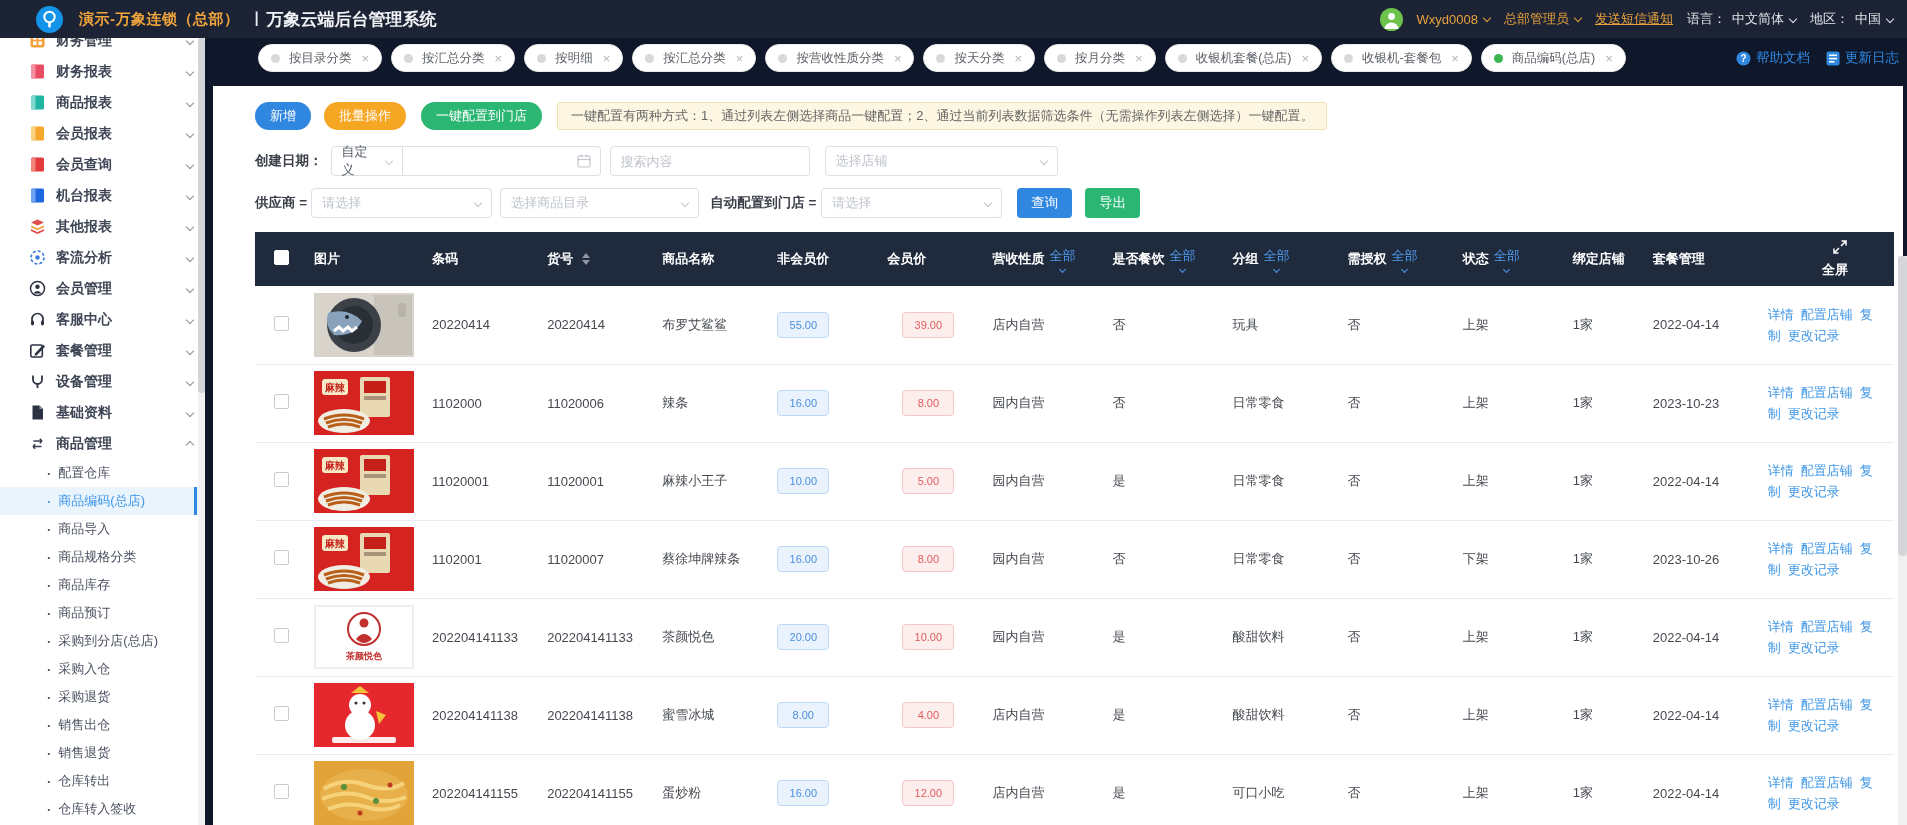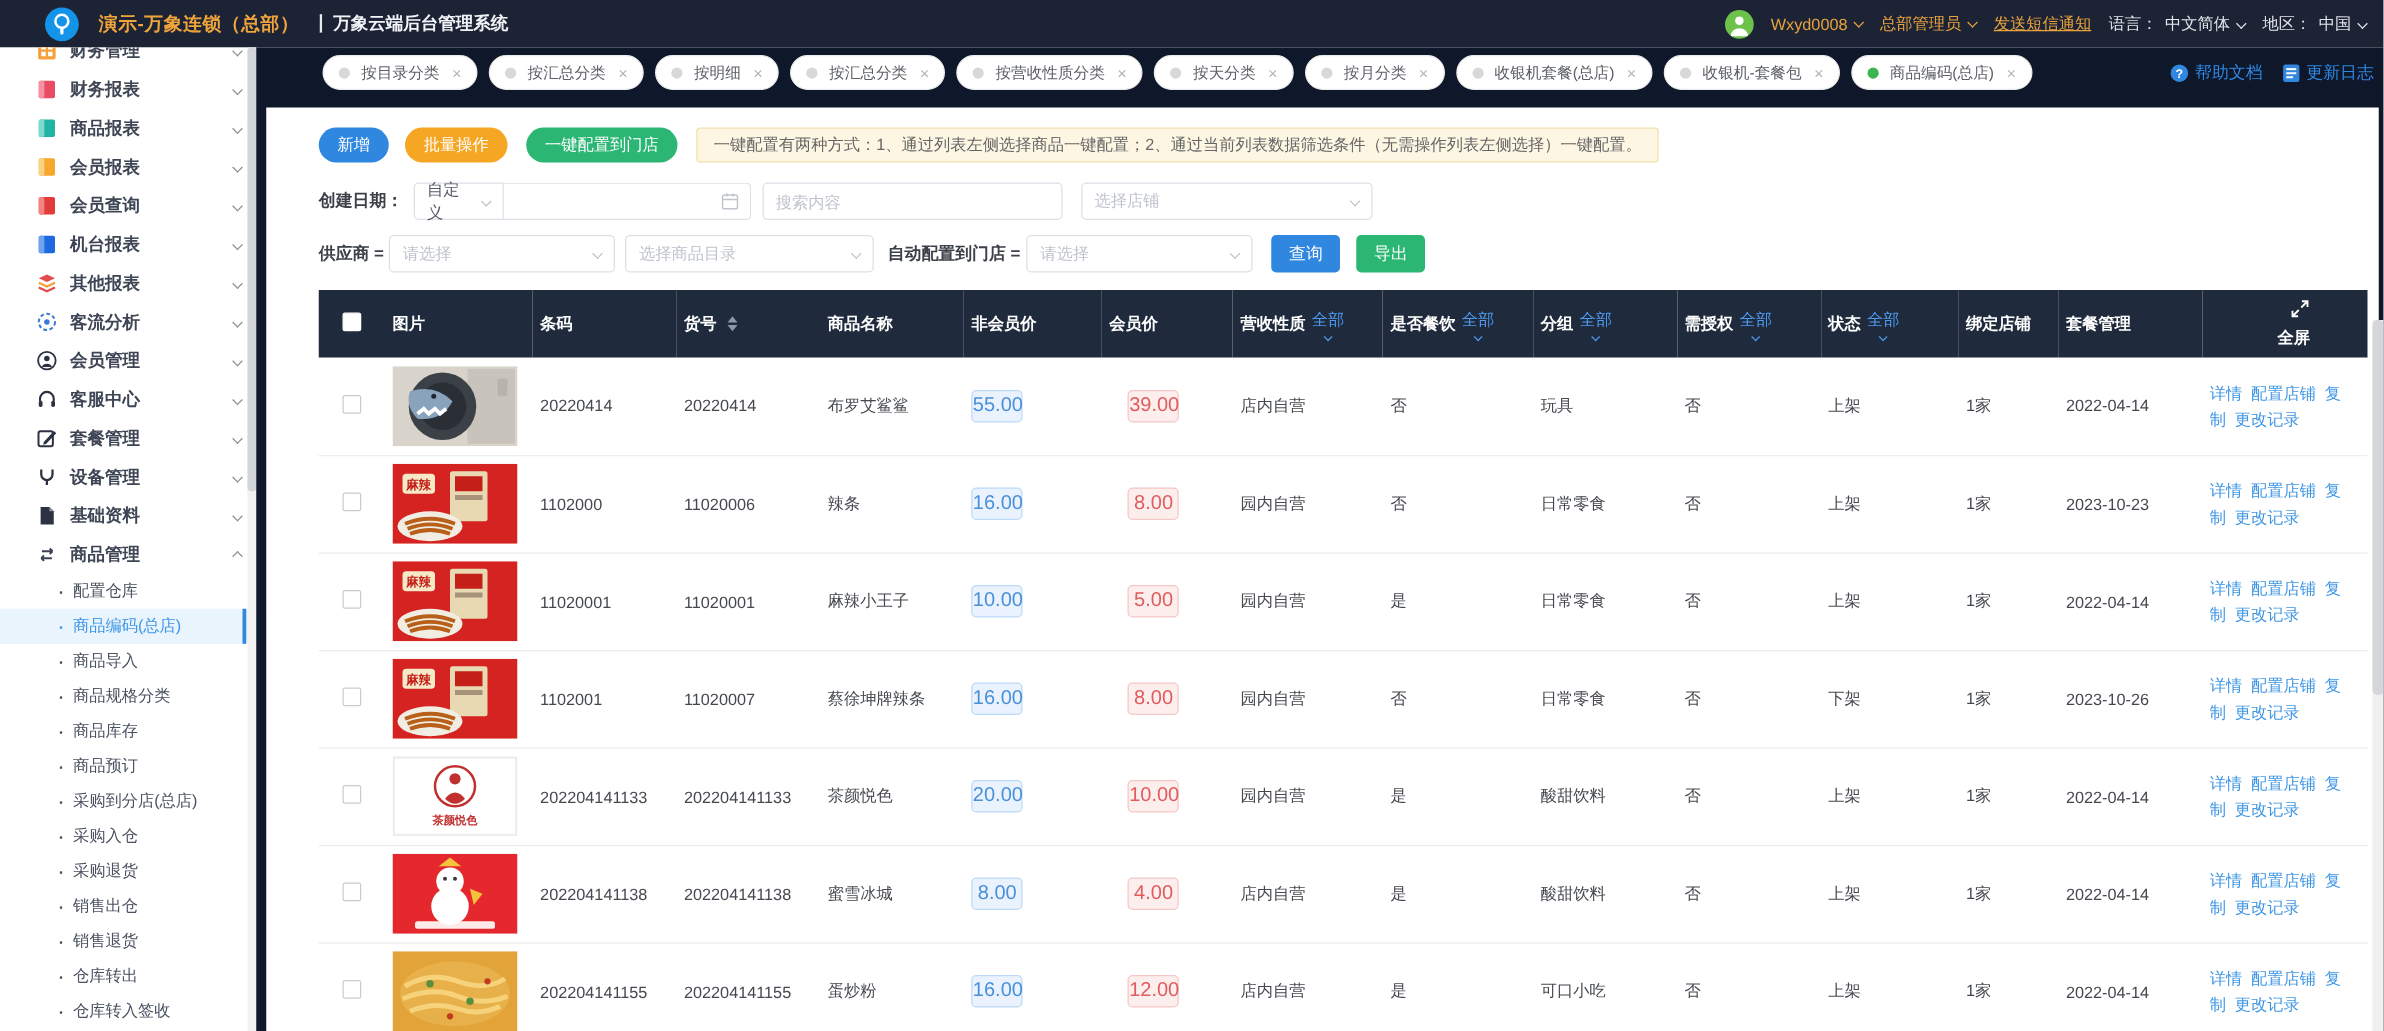--- a/index.html
+++ b/index.html
@@ -5,21 +5,21 @@
   * { margin:0; padding:0; box-sizing:border-box; }
   html,body { width:1907px; height:825px; overflow:hidden; font-family:"Liberation Sans","DejaVu Sans",sans-serif; }
   .app { position:relative; width:1907px; height:825px; background:#f0f2f5; overflow:hidden; }
 
   
   .hdr { position:absolute; top:0; left:0; right:0; height:38px; background:#1c2335; display:flex; align-items:center; padding:0 14px 0 36px; }
   .logo { width:27px; height:27px; border-radius:50%; background:#1494e8; position:relative; flex:none; }
   .logo svg { position:absolute; inset:0; }
   .brand { color:#f0a43c; font-size:15px; font-weight:bold; margin-left:16px; letter-spacing:.5px; }
   .hdr-div { color:#e8eaef; font-size:15px; font-weight:bold; margin:0 2px 0 10px; }
-  .subtitle { color:#f2f3f6; font-size:14px; font-weight:bold; }
+  .subtitle { color:#f2f3f6; font-size:17px; font-weight:bold; }
   .hdr-right { margin-left:auto; display:flex; align-items:center; gap:14px; color:#d8dae0; font-size:13px; white-space:nowrap; }
   .avatar { width:23px; height:23px; border-radius:50%; background:#6cc24a; position:relative; overflow:hidden; flex:none; }
   .avatar svg { position:absolute; inset:0; }
   .hdr-link { color:#e8a23d; display:flex; align-items:center; gap:6px; cursor:pointer; }
   .hdr-link .chev { margin-top:-3px; }
   .sms { color:#e8a23d; text-decoration:underline; cursor:pointer; }
   .hdr-plain { display:flex; align-items:center; gap:6px; color:#e3e5ea; }
   .chev { display:inline-block; width:6px; height:6px; border-right:1.4px solid currentColor; border-bottom:1.4px solid currentColor; transform:rotate(45deg); }
   .chev.up { transform:rotate(225deg); margin-top:3px; }
 
@@ -83,21 +83,21 @@
   .sorter .s-up { border-bottom:5px solid #8d97a8; }
   .sorter .s-dn { border-top:5px solid #8d97a8; }
   .ops-head { text-align:right; padding-right:46px; }
   .fs-label { font-size:13px; margin-top:3px; }
   .cb { width:15px; height:15px; border:1px solid #c8ccd2; border-radius:2px; background:#fff; display:inline-block; cursor:pointer; }
   thead .cb { border-color:#fff; }
   td.c-check, th.c-check { text-align:center; padding-left:0; }
   tbody tr { border-bottom:1px solid #e9edf2; }
   tbody td { height:78px; font-size:13px; color:#45494f; padding-left:6px; vertical-align:middle; }
   .pimg { width:100px; height:64px; display:block; }
-  .pill { display:inline-block; width:41px; height:26px; line-height:24px; text-align:center; border-radius:4px; font-size:16px; }
+  .pill { display:inline-block; width:52px; height:26px; line-height:24px; text-align:center; border-radius:4px; font-size:11px; }
   .pill-n { background:#eaf3fd; border:1px solid #bcd9f7; color:#4a90d9; }
   .pill-m { background:#fdeeee; border:1px solid #f5c6c6; color:#e05c5c; margin-left:15px; }
   .ops a { color:#3f96e4; text-decoration:none; margin-right:7px; line-height:21px; cursor:pointer; }
   .ops { padding-right:4px; }
   .tbl-scroll { position:absolute; top:218px; right:0px; width:9px; bottom:0; background:#f0f0f0; }
   .tbl-thumb { position:absolute; top:0; width:9px; height:300px; background:#d4d6da; border-radius:4px; }
 </style>
 </head>
 <body>
 
@@ -440,21 +440,21 @@
             </div>
           <div class="dateinput">
             <svg width="14" height="14" viewBox="0 0 14 14">
                 <rect x="1" y="2" width="12" height="11" rx="1.5" fill="none" stroke="#c0c4cc" stroke-width="1.2"></rect>
                 <line x1="1" y1="5.5" x2="13" y2="5.5" stroke="#c0c4cc" stroke-width="1.2"></line>
                 <line x1="4.5" y1="0.8" x2="4.5" y2="3.2" stroke="#c0c4cc" stroke-width="1.2"></line>
                 <line x1="9.5" y1="0.8" x2="9.5" y2="3.2" stroke="#c0c4cc" stroke-width="1.2"></line>
               </svg>
           </div>
         </div>
-        <input class="inp" style="width: 240px; margin-left: 9px;" placeholder="搜索内容">
+        <input class="inp" style="width: 200px; margin-left: 9px;" placeholder="搜索内容">
         <div class="sel" style="width:233px;margin-left:15px;">
             <span>选择店铺</span>
             <span class="chev"></span>
           </div>
       </div>
 
       <div class="frow2">
         <span class="flabel">供应商 =</span>
         <div class="sel" style="width:181px;margin-left:4px;">
             <span>请选择</span>

